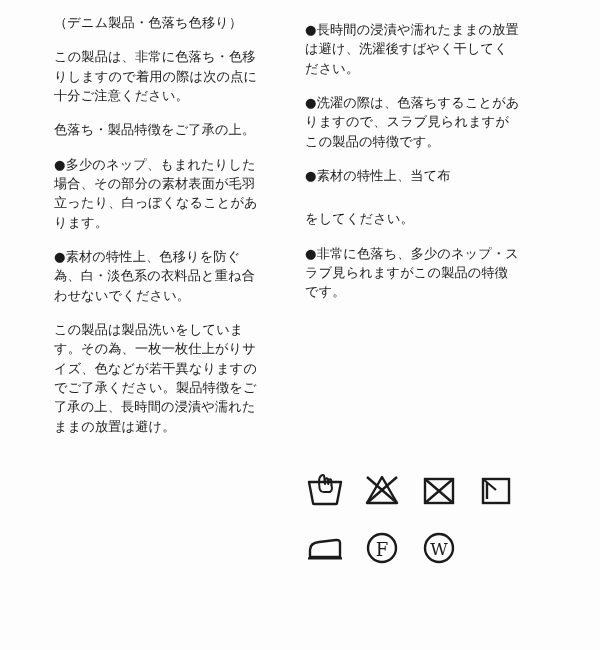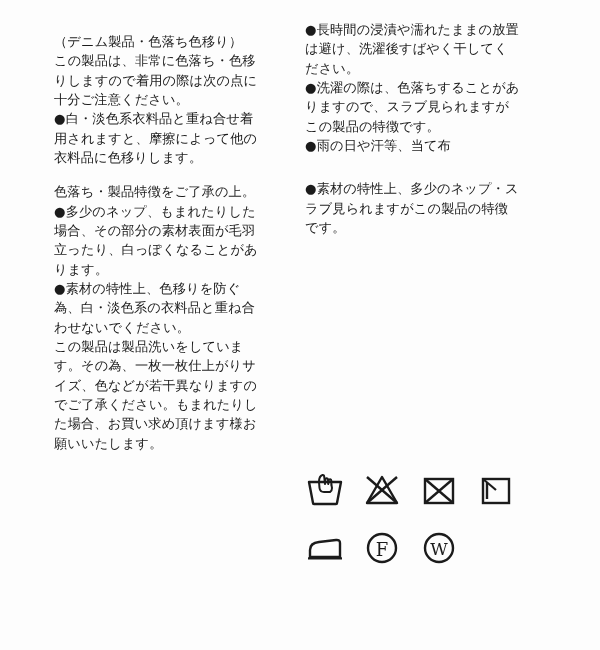--- a/index.html
+++ b/index.html
@@ -22,38 +22,38 @@
     box-sizing: border-box;
   }
   .col {
     position: absolute;
     top: 0;
     box-sizing: border-box;
   }
   .col-left {
     left: 54px;
     width: 210px;
-    padding-top: 32px;
+    padding-top: 13px;
   }
   .col-right {
     left: 305px;
     width: 215px;
     padding-top: 20px;
   }
   .para {
     font-size: 13.2px;
     line-height: 1.465;
     letter-spacing: 0.15px;
     margin: 0 0 0 0;
     text-align: left;
     white-space: pre-wrap;
     word-break: break-all;
   }
   .para + .para {
-    margin-top: 0px;
+    margin-top: 15px;
   }
   .gap-md { height: 15px; }
   .gap-lg { height: 24px; }
 
   
   .symbols {
     position: absolute;
     left: 305px;
     top: 470px;
     width: 215px;
@@ -74,34 +74,34 @@
   .sym svg { display: block; }
 </style>
 </head>
 <body>
 
 <div class="page">
 
   <div class="col col-left">
     <p class="para">（デニム製品・色落ち色移り）</p>
     <p class="para">この製品は、非常に色落ち・色移りしますので着用の際は次の点に十分ご注意ください。</p>
-    <p class="para">●白・淡色系衣料品と重ね合せ着用されますと、摩擦によって他の衣料品に色移りします。</p>
     <div class="gap-md"></div>
     <p class="para">色落ち・製品特徴をご了承の上。</p>
     <p class="para">●多少のネップ、もまれたりした場合、その部分の素材表面が毛羽立ったり、白っぽくなることがあります。</p>
     <p class="para">●素材の特性上、色移りを防ぐ為、白・淡色系の衣料品と重ね合わせないでください。</p>
-    <p class="para">この製品は製品洗いをしています。その為、一枚一枚仕上がりサイズ、色などが若干異なりますのでご了承ください。もまれたりした場合、お買い求め頂けます様お願いいたします。</p>
+    <p class="para">この製品は製品洗いをしています。その為、一枚一枚仕上がりサイズ、色などが若干異なりますのでご了承ください。製品特徴をご了承の上、長時間の浸漬や濡れたままの放置は避け。</p>
   </div>
 
   <div class="col col-right">
     <p class="para">●長時間の浸漬や濡れたままの放置は避け、洗濯後すばやく干してください。</p>
     <p class="para">●洗濯の際は、色落ちすることがありますので、スラブ見られますがこの製品の特徴です。</p>
-    <p class="para">●雨の日や汗等、当て布</p>
+    <p class="para">●素材の特性上、当て布</p>
     <div class="gap-lg"></div>
-    <p class="para">●素材の特性上、多少のネップ・スラブ見られますがこの製品の特徴です。</p>
+    <p class="para">をしてください。</p>
+    <p class="para">●非常に色落ち、多少のネップ・スラブ見られますがこの製品の特徴です。</p>
   </div>
 
   <div class="symbols">
 
     <div class="sym-row">
 
       <div class="sym">
         <svg width="40" height="40" viewBox="0 0 40 40" aria-hidden="true">
           <path d="M4 12 L36 12 L32 33 Q32 34 31 34 L9 34 Q8 34 8 33 Z" fill="none" stroke="#1b1b1b" stroke-width="2.4" stroke-linejoin="round"></path>
           <path d="M14 12 Q14 6 17.5 5 Q19 4.6 19.2 6.6 L20 14

